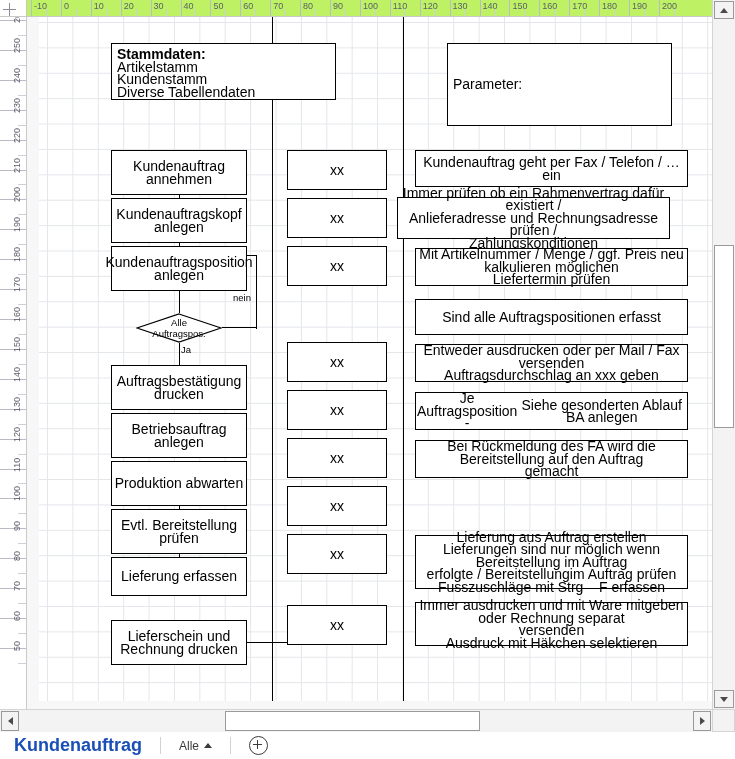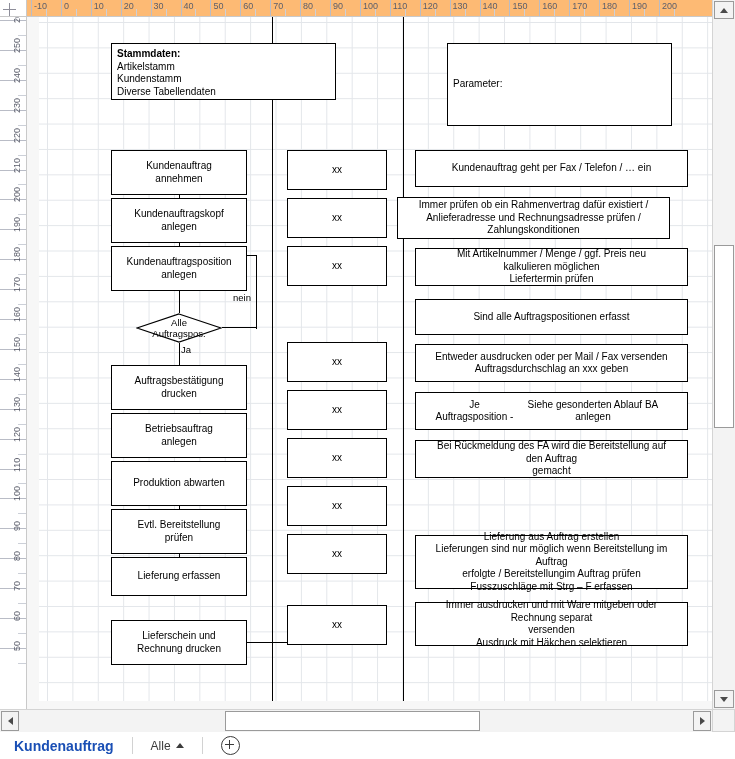--- a/index.html
+++ b/index.html
@@ -18,21 +18,21 @@
     box-sizing:border-box;
   }
   .ruler-corner .cross{
     position:absolute;left:3px;top:3px;width:12px;height:12px;
   }
   .ruler-corner .cross:before{content:"";position:absolute;left:0;top:6px;width:13px;height:1px;background:#8e8e9a;}
   .ruler-corner .cross:after{content:"";position:absolute;left:6px;top:0;width:1px;height:13px;background:#8e8e9a;}
 
   .hruler{
     position:absolute;left:27px;top:0;right:23px;height:17px;
-    background:#fdba74;border-bottom:1px solid #c9c9c9;
+    background:#bef264;border-bottom:1px solid #c9c9c9;
     box-sizing:border-box;overflow:hidden;
   }
   .hruler .tick{
     position:absolute;top:0;height:17px;border-left:1px solid #b9bcc6;
     font-size:9px;color:#5b5e6b;padding-left:2px;line-height:13px;
     box-sizing:border-box;white-space:nowrap;
   }
   .hruler .minor{
     position:absolute;top:9px;height:8px;border-left:1px solid #ccd0d8;
   }
@@ -67,22 +67,22 @@
     background:#ffffff;
     background-image:
       linear-gradient(to right,#e3e6ea 1px,transparent 1px),
       linear-gradient(to bottom,#e3e6ea 1px,transparent 1px);
     background-size:25.4px 25.4px;
     background-position:8px 5px;
   }
   .shape{
     position:absolute;border:1.4px solid #000;background:#fff;
     box-sizing:border-box;display:flex;align-items:center;justify-content:center;
-    text-align:center;font-size:10px;color:#000;line-height:12.5px;
-    padding:1px 17px;
+    text-align:center;font-size:14px;color:#000;line-height:12.5px;
+    padding:1px 1px;
   }
   .shape.left-align{justify-content:flex-start;text-align:left;padding-left:5px;}
   .shape.bold-first{align-items:flex-start;padding-top:3px;}
   .line{position:absolute;background:#000;}
   .vline{width:1.3px;}
   .hline{height:1.3px;}
   .divider{position:absolute;width:1.4px;background:#000;}
   .label{position:absolute;font-size:9.5px;color:#000;white-space:nowrap;}
   .diamond{
     position:absolute;
@@ -134,21 +134,21 @@
   .arrow.down{border-left:4px solid transparent;border-right:4px solid transparent;border-top:5px solid #4a4a4a;}
   .arrow.left{border-top:4px solid transparent;border-bottom:4px solid transparent;border-right:5px solid #4a4a4a;}
   .arrow.right{border-top:4px solid transparent;border-bottom:4px solid transparent;border-left:5px solid #4a4a4a;}
 
   
   .tabbar{
     position:absolute;left:0;right:0;bottom:0;height:27px;
     background:#ffffff;display:flex;align-items:center;padding-left:14px;
   }
   .tab-active{
-    font-size:14px;font-weight:bold;color:#1a4fb5;cursor:pointer;
+    font-size:18px;font-weight:bold;color:#1a4fb5;cursor:pointer;
     margin-right:18px;
   }
   .tab-sep{width:1px;height:17px;background:#d2d2d2;margin-right:18px;}
   .tab-all{
     font-size:12px;color:#3b3b3b;display:flex;align-items:center;
     gap:5px;margin-right:18px;cursor:pointer;
   }
   .tab-all .chev{
     width:0;height:0;border-left:4px solid transparent;border-right:4px solid transparent;
     border-bottom:5px solid #3b3b3b;

